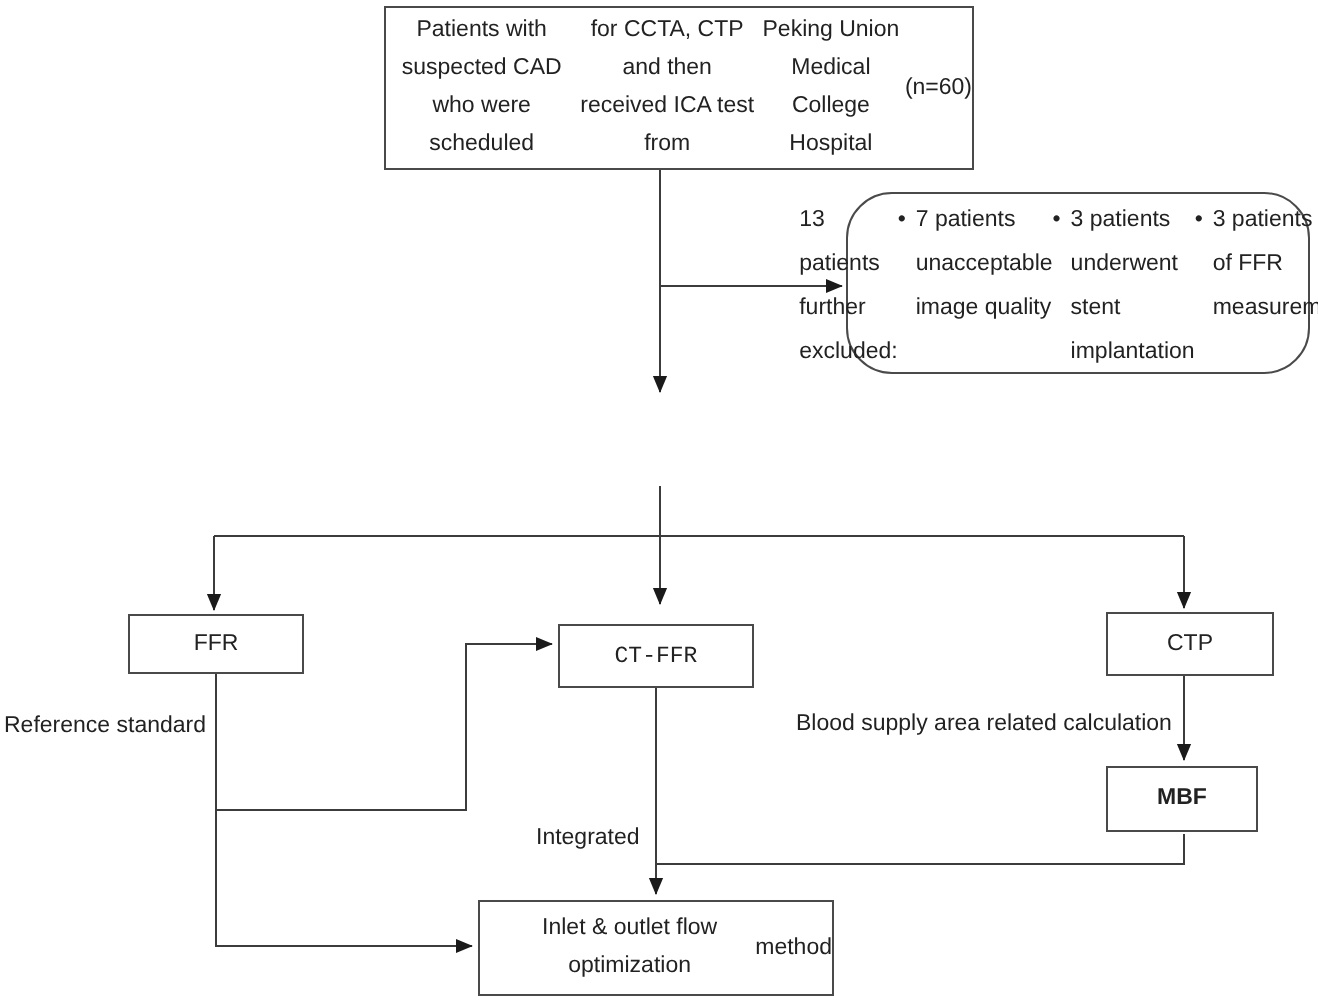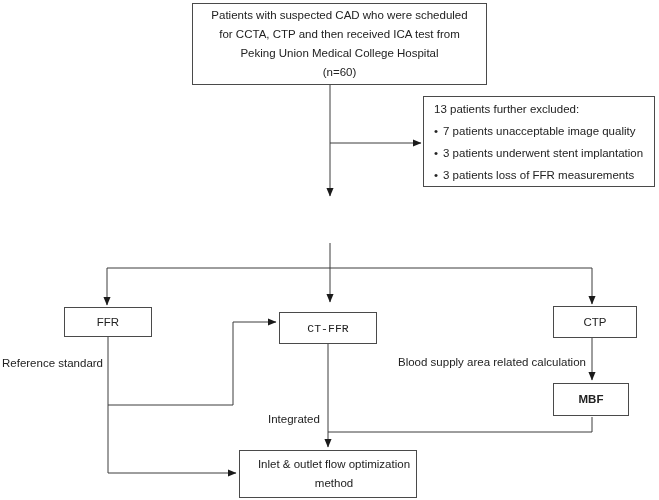--- a/index.html
+++ b/index.html
@@ -12,21 +12,20 @@
     color:#222222;
     overflow:hidden;
   }
   svg.wires { position:absolute; left:0; top:0; width:659px; height:500px; }
   .box {
     position:absolute;
     box-sizing:border-box;
     background:#ffffff;
     border:1px solid #4a4a4a;
     display:flex;
-    flex-direction:column;
     justify-content:center;
     align-items:center;
     text-align:center;
     line-height:19px;
   }
   .box.bullets {
     align-items:flex-start;
     text-align:left;
     line-height:22px;
     padding:2px 6px 2px 10px;
@@ -61,21 +60,21 @@
     </g>
   </svg>
 
   <div class="box" style="left:192px;top:3px;width:295px;height:82px;">
     <div>Patients with suspected CAD who were scheduled</div>
     <div>for CCTA, CTP and then received ICA test from</div>
     <div>Peking Union Medical College Hospital</div>
     <div>(n=60)</div>
   </div>
 
-  <div class="box bullets" style="left:423px;top:96px;width:232px;height:91px;">
+  <div class="box bullets" style="left:423px;top:96px;width:232px;height:91px;border-radius:23px;">
     <div>13 patients further excluded:</div>
     <div class="bullet-row">
       <span>•</span>
       <span>7 patients unacceptable image quality</span>
     </div>
     <div class="bullet-row">
       <span>•</span>
       <span>3 patients underwent stent implantation</span>
     </div>
     <div class="bullet-row">

